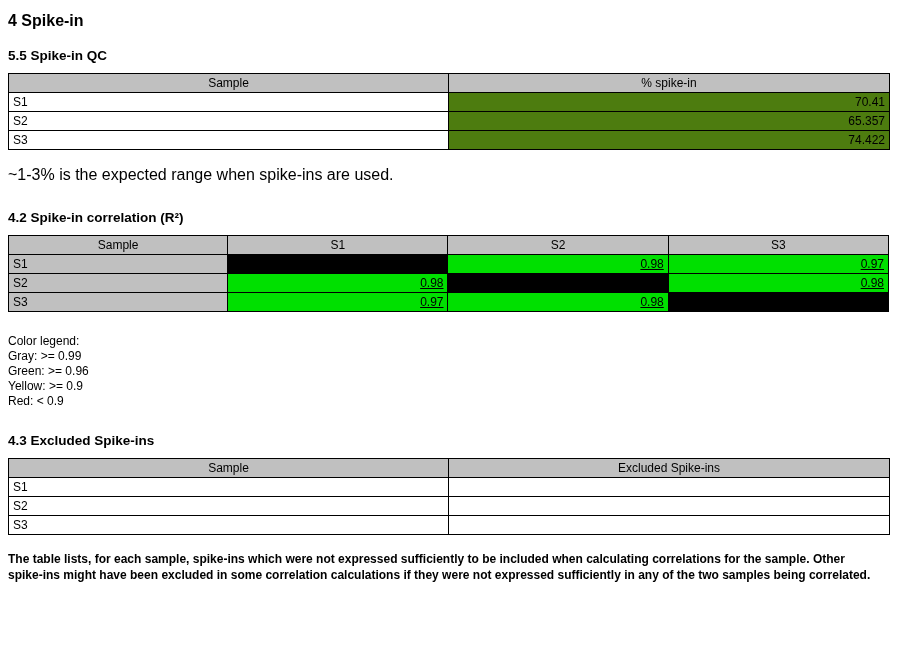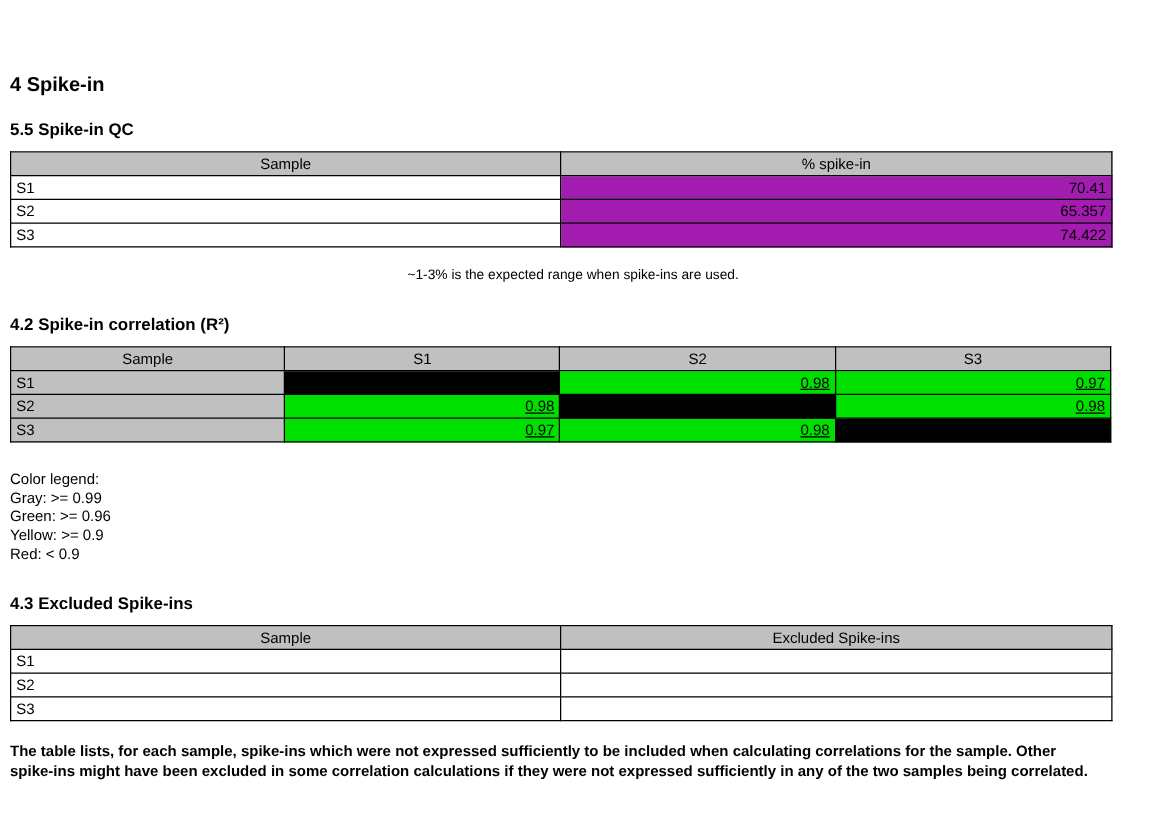--- a/index.html
+++ b/index.html
@@ -12,36 +12,34 @@
     height: 666px;
     font-family: "Liberation Sans", sans-serif;
     font-size: 12px;
     color: #000000;
     overflow: hidden;
   }
   .page {
     padding: 6px 10px 0 8px;
     box-sizing: border-box;
     width: 919px;
-    margin-top: 48px;
   }
   h1.section-title {
     font-size: 16px;
     font-weight: bold;
     margin: 6px 0 18px 0;
   }
   h2.sub-title {
     font-size: 13.5px;
     font-weight: bold;
     margin: 0 0 10px 0;
   }
   .spacer-note {
-    font-size: 11px;
+    font-size: 16px;
     margin: 16px 0 26px 0;
-    text-align: center;
   }
   table {
     border-collapse: collapse;
     width: 881px;
     table-layout: fixed;
   }
   table th, table td {
     border: 1px solid #000000;
     font-size: 12px;
     font-weight: normal;
@@ -54,21 +52,21 @@
     text-align: center;
   }
   .qc-table td.sample-cell,
   .excl-table td.sample-cell {
     width: 440px;
     text-align: left;
     background: #ffffff;
   }
   .qc-table td.value-cell {
     text-align: right;
-    background: #a21caf;
+    background: #4d7c0f;
   }
   .excl-table td.value-cell {
     text-align: left;
     background: #ffffff;
   }
   .qc-table col.c1, .excl-table col.c1 { width: 440px; }
   .qc-table col.c2, .excl-table col.c2 { width: 441px; }
 
   .corr-table col.c1 { width: 219px; }
   .corr-table col.c2,

